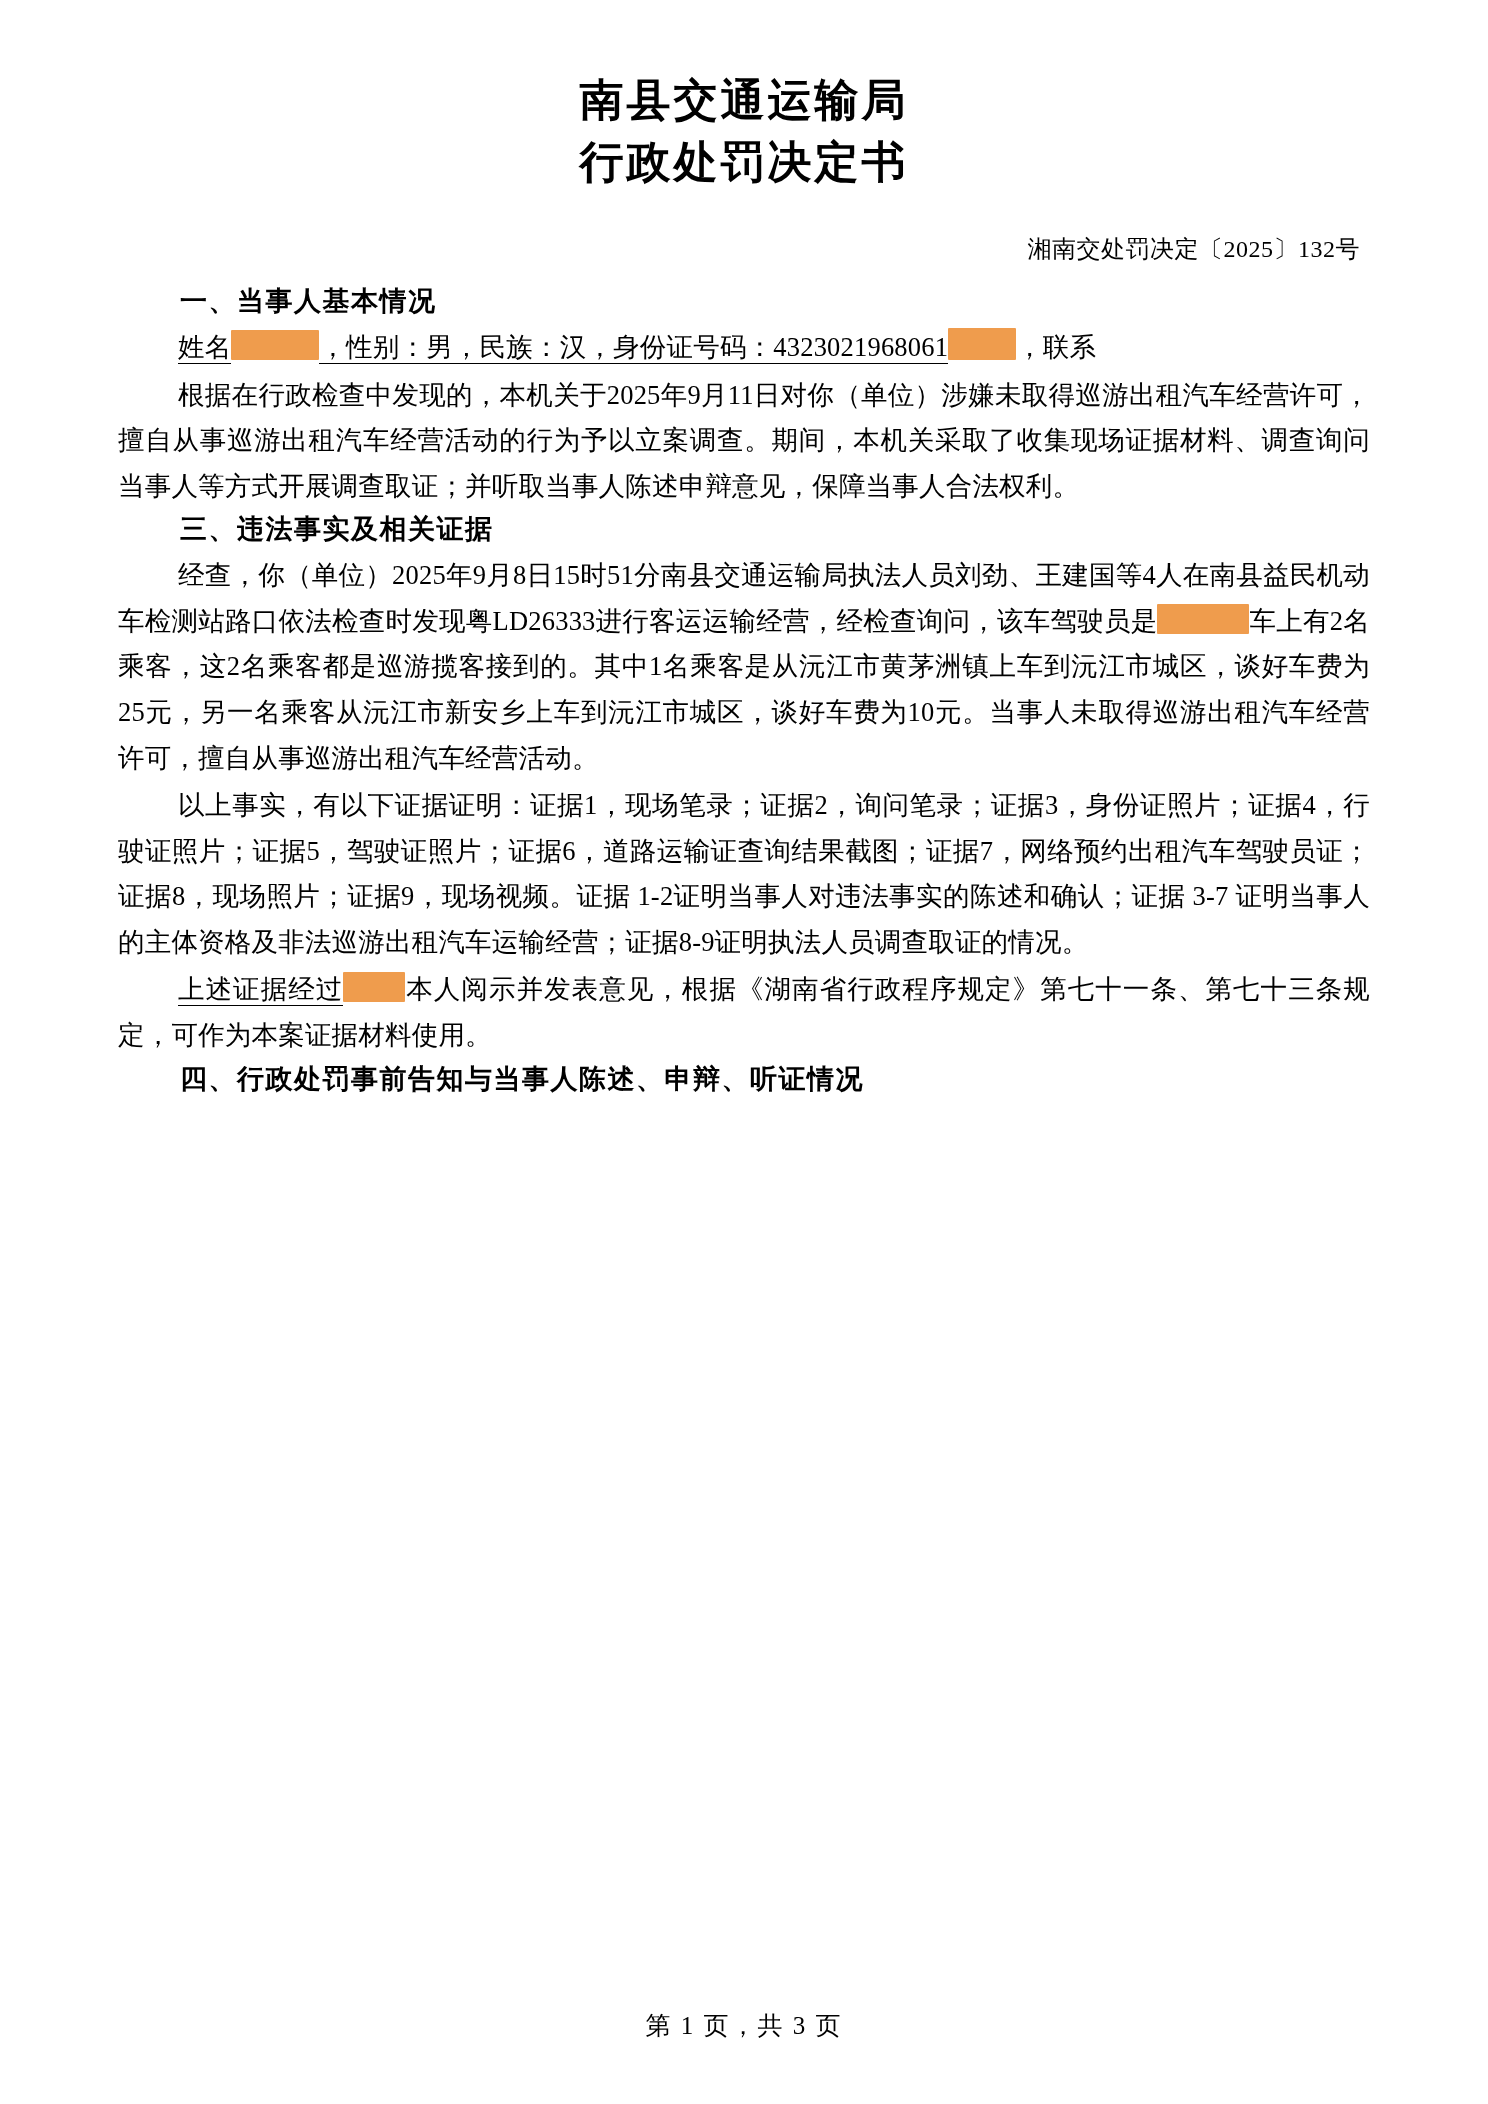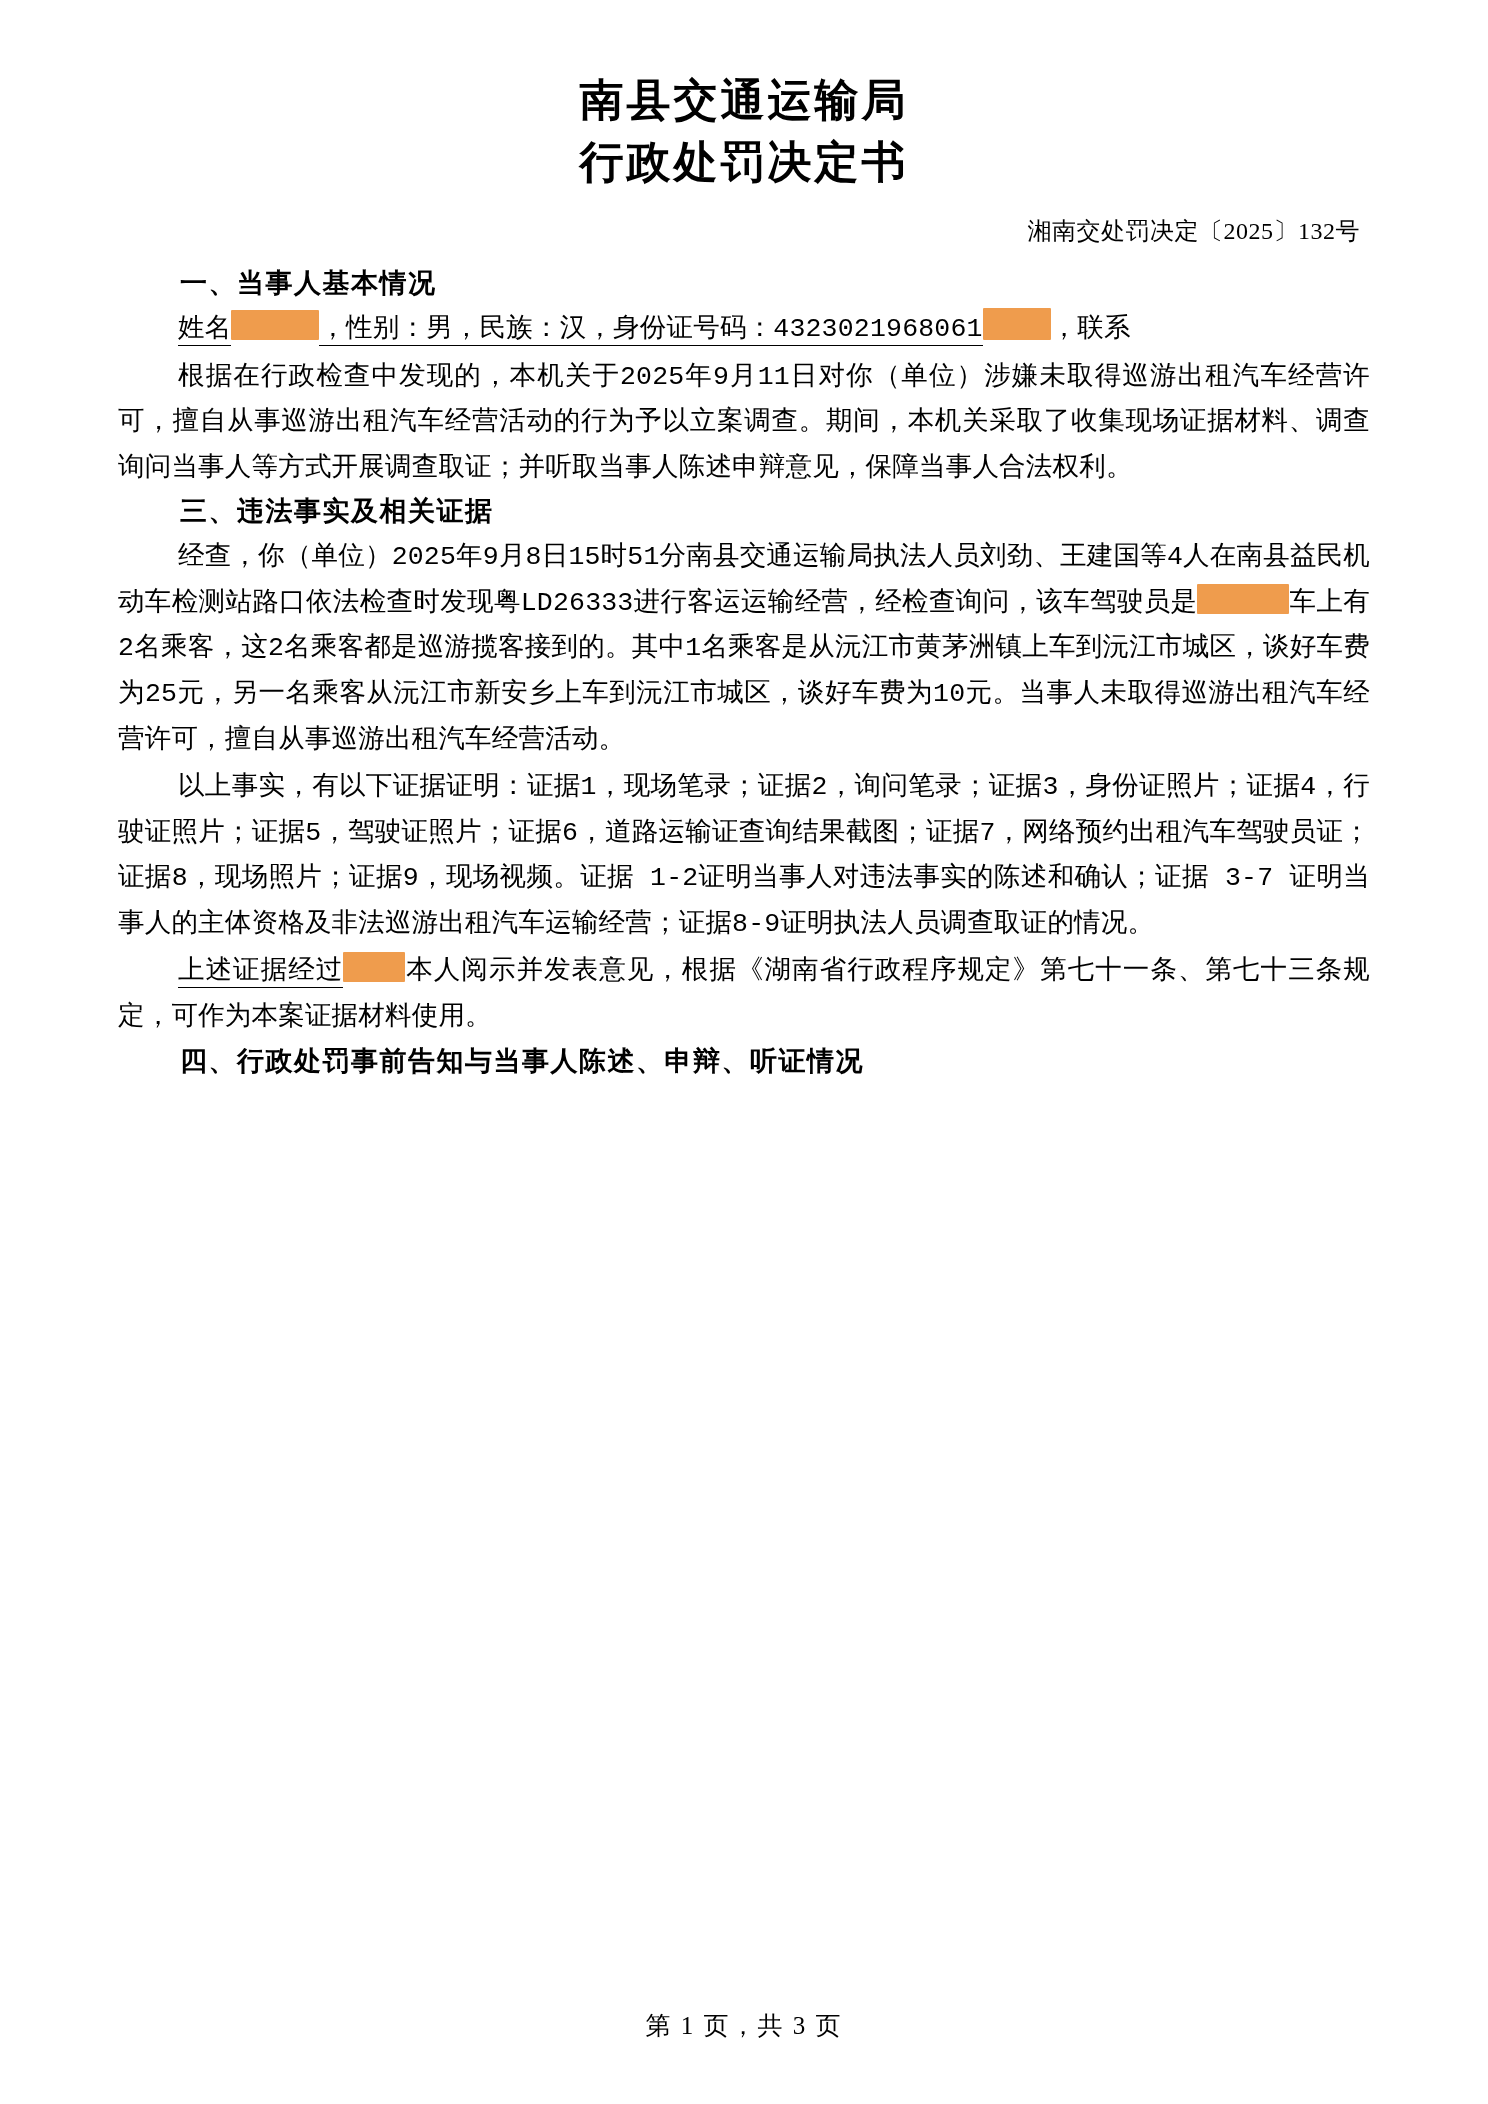--- a/index.html
+++ b/index.html
@@ -36,37 +36,36 @@
     font-weight: bold;
     font-size: 44px;
     letter-spacing: 3px;
     line-height: 1.42;
     margin: 0 0 20px 0;
   }
   .doc-number {
     text-align: right;
     font-size: 24px;
     letter-spacing: 0.5px;
-    margin: 20px 10px 18px 0;
+    margin: 38px 10px 18px 0;
   }
   .section-heading {
     font-weight: bold;
     font-size: 27px;
     letter-spacing: 1.5px;
     margin: 0 0 6px 0;
     text-indent: 62px;
   }
   p.body-text {
     font-size: 26.5px;
     line-height: 1.72;
     margin: 0 0 2px 0;
     text-align: justify;
     text-justify: inter-ideograph;
     letter-spacing: 0.2px;
-    font-family: Liberation Mono, monospace;
   }
   p.indent {
     text-indent: 60px;
   }
   .redact {
     display: inline-block;
     background: #ef9c4d;
     vertical-align: -4px;
     border-radius: 1px;
   }

